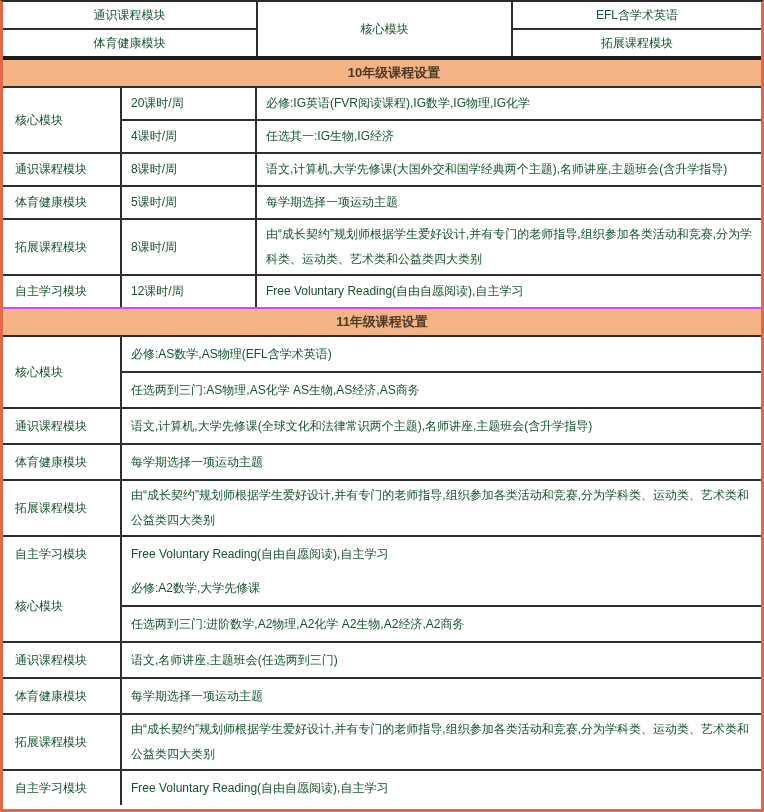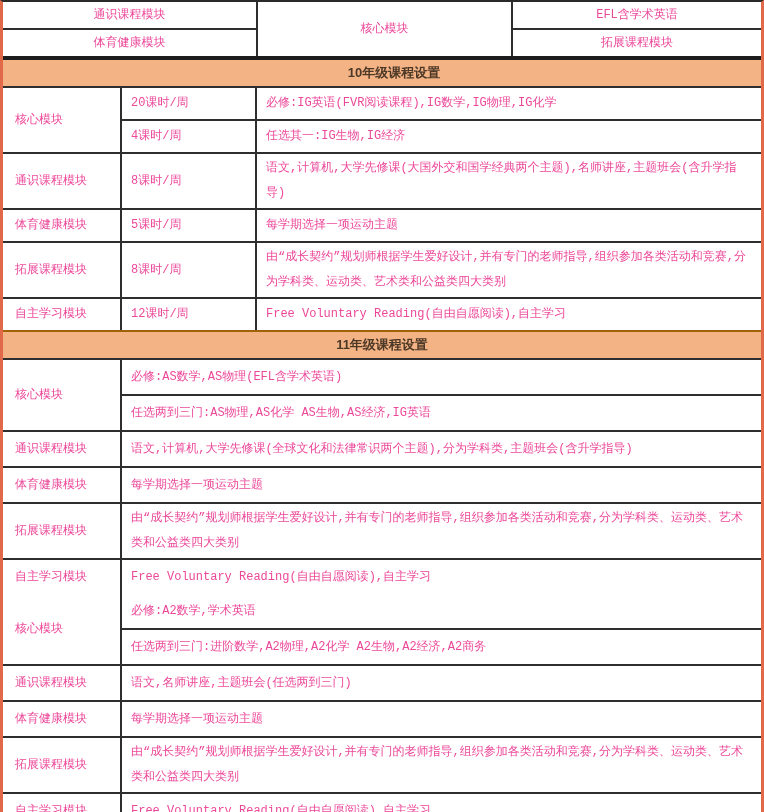--- a/index.html
+++ b/index.html
@@ -22,47 +22,46 @@
   }
   table {
     width: 100%;
     border-collapse: collapse;
     table-layout: fixed;
     border-style: hidden; 
   }
   td {
     border: 2px solid #2e2e2e;
     font-size: 12px;
-    color: #ec4899;
+    color: #14532d;
     padding: 2px 9px;
     line-height: 25px;
     vertical-align: middle;
     word-break: break-all;
-    font-family: Liberation Mono, monospace;
   }
   .hdr-table td {
     text-align: center;
     height: 26px;
     padding: 0 6px;
   }
   .grade-table td { height: 27px; border-radius: 10px; }
   .grade-table td.module { padding-left: 12px; }
   .g11 td, .g12 td { height: 30px; }
   .section-bar {
     height: 26px;
     line-height: 26px;
     text-align: center;
     background: #f4b384;
     color: #4c3826;
     font-size: 13px;
     font-weight: bold;
     border-bottom: 2px solid #2e2e2e;
   }
   .section-bar.first { border-top: 4px solid #1d1d1d; padding-left: 24px; }
-  .section-bar.mid   { border-top: 2px solid #a16207; }
+  .section-bar.mid   { border-top: 2px solid #d946ef; }
 </style>
 </head>
 <body>
 
 <div class="frame">
 
   <table class="hdr-table">
     <colgroup>
         <col style="width:254px">
         <col style="width:255px">
@@ -126,25 +125,25 @@
     <colgroup>
         <col style="width:118px">
         <col>
       </colgroup>
     <tbody>
         <tr>
       <td class="module" rowspan="2">核心模块</td>
       <td>必修:AS数学,AS物理(EFL含学术英语)</td>
     </tr>
     <tr>
-      <td>任选两到三门:AS物理,AS化学 AS生物,AS经济,IG英语</td>
+      <td>任选两到三门:AS物理,AS化学 AS生物,AS经济,AS商务</td>
     </tr>
     <tr>
       <td class="module">通识课程模块</td>
-      <td>语文,计算机,大学先修课(全球文化和法律常识两个主题),分为学科类,主题班会(含升学指导)</td>
+      <td>语文,计算机,大学先修课(全球文化和法律常识两个主题),名师讲座,主题班会(含升学指导)</td>
     </tr>
     <tr>
       <td class="module">体育健康模块</td>
       <td>每学期选择一项运动主题</td>
     </tr>
     <tr>
       <td class="module">拓展课程模块</td>
       <td>由“成长契约”规划师根据学生爱好设计,并有专门的老师指导,组织参加各类活动和竞赛,分为学科类、运动类、艺术类和公益类四大类别</td>
     </tr>
     <tr>
@@ -155,21 +154,21 @@
     </table>
 
   <table class="grade-table g12">
     <colgroup>
         <col style="width:118px">
         <col>
       </colgroup>
     <tbody>
         <tr>
       <td class="module" rowspan="2">核心模块</td>
-      <td>必修:A2数学,学术英语</td>
+      <td>必修:A2数学,大学先修课</td>
     </tr>
     <tr>
       <td>任选两到三门:进阶数学,A2物理,A2化学 A2生物,A2经济,A2商务</td>
     </tr>
     <tr>
       <td class="module">通识课程模块</td>
       <td>语文,名师讲座,主题班会(任选两到三门)</td>
     </tr>
     <tr>
       <td class="module">体育健康模块</td>

